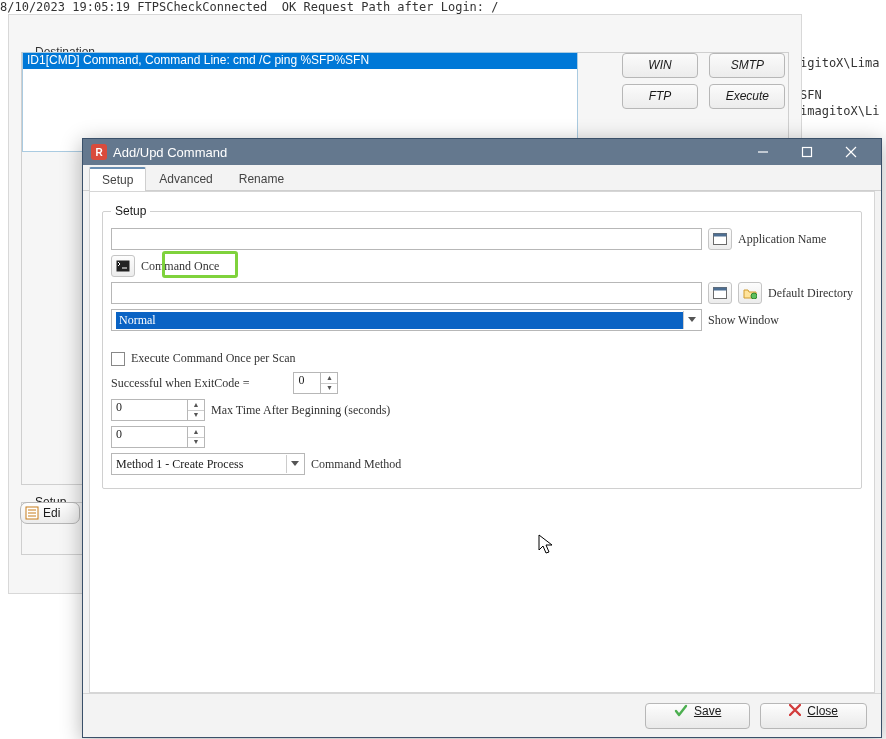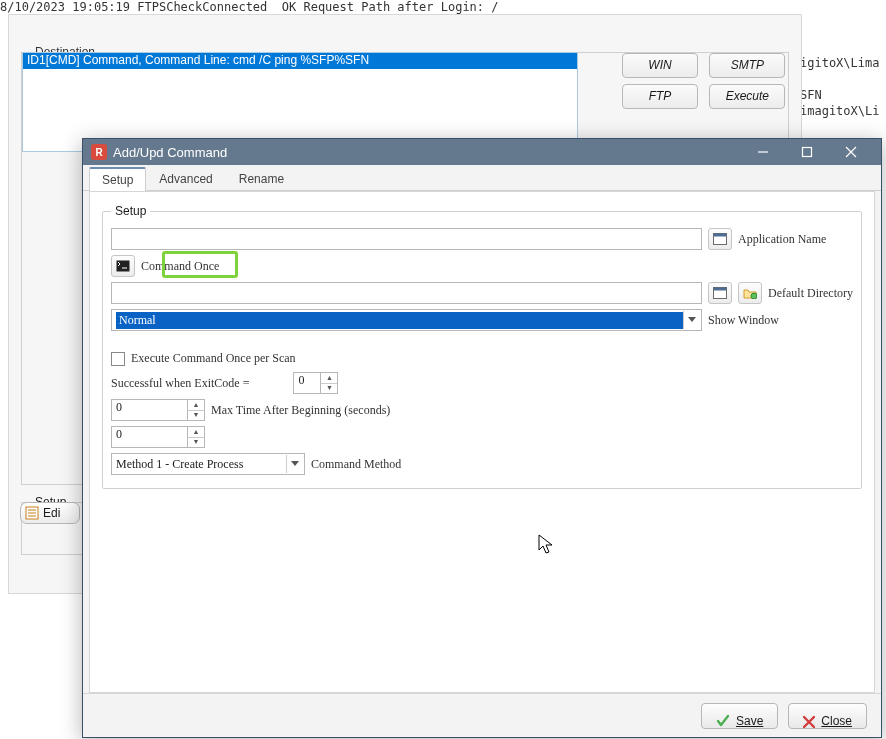--- a/index.html
+++ b/index.html
@@ -79,22 +79,22 @@
   .icon-btn{width:24px;height:22px;border:1px solid #c5c5c5;border-radius:3px;
     background:linear-gradient(#fdfdfd,#ececec);display:flex;align-items:center;
     justify-content:center;}
   .lbl{font-size:12px;color:#333;}
   .chk{width:14px;height:14px;border:1px solid #888;background:#fff;}
   .hl-box{position:absolute;border:3px solid #7fd23c;border-radius:3px;
     pointer-events:none;}
   .footer{position:absolute;left:0;right:0;bottom:0;height:44px;background:#f3f3f3;
     border-top:1px solid #d6d6d6;display:flex;align-items:center;justify-content:flex-end;
     gap:10px;padding-right:14px;}
-  .f-btn{height:26px;padding:0 14px;border:1px solid #b7b7b7;border-radius:4px;
-    background:linear-gradient(#fdfdfd,#e9e9e9);display:flex;align-items:flex-end;gap:6px;
+  .f-btn{height:26px;padding:0 28px;border:1px solid #b7b7b7;border-radius:4px;
+    background:linear-gradient(#fdfdfd,#e9e9e9);display:flex;align-items:flex-start;gap:6px;
     font-size:12px;}
   .f-btn span{text-decoration:underline;text-underline-offset:1px;
     text-decoration-color:transparent;}
   .f-btn .ul{text-decoration:underline;}
   .cursor{position:absolute;left:455px;top:395px;pointer-events:none;}
   svg{display:block;}
 </style>
 </head>
 <body>
 

